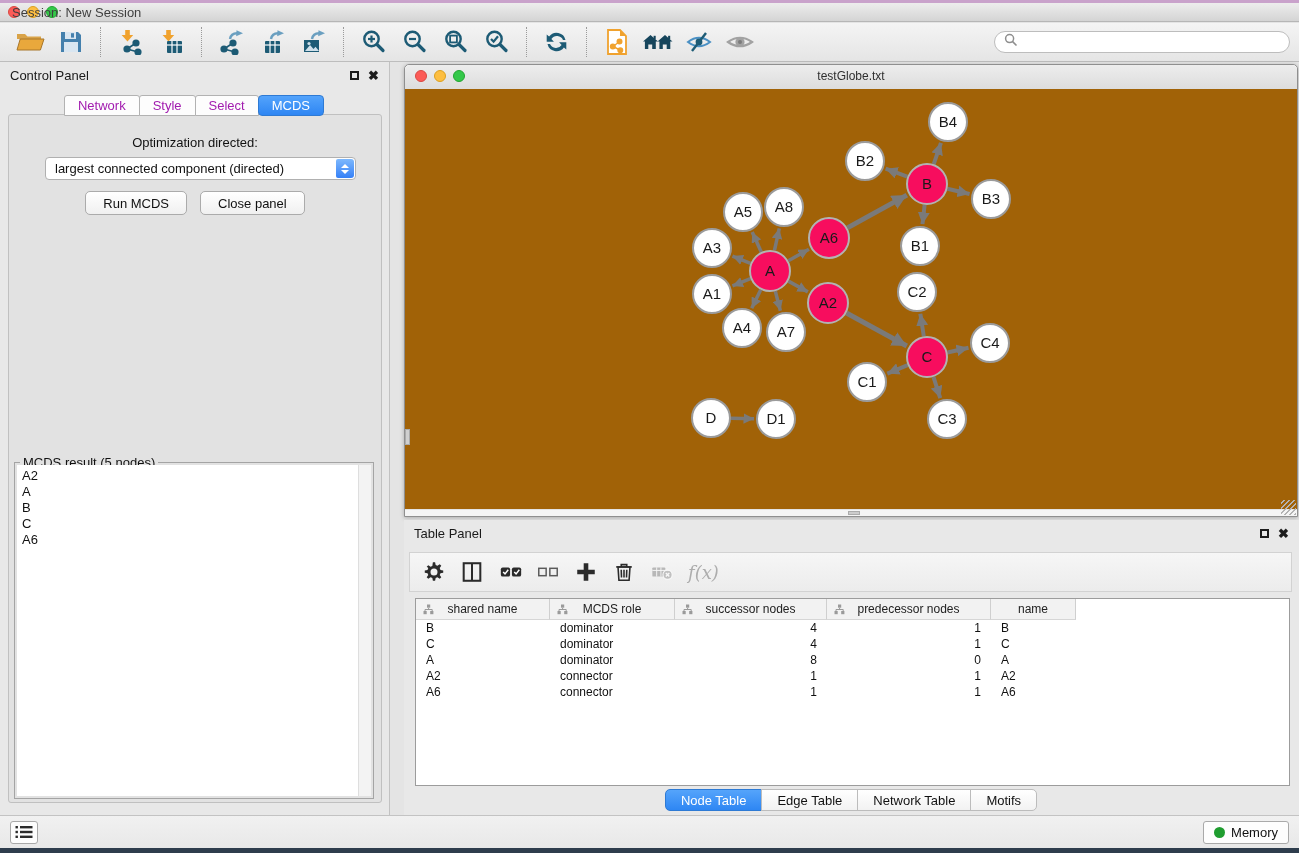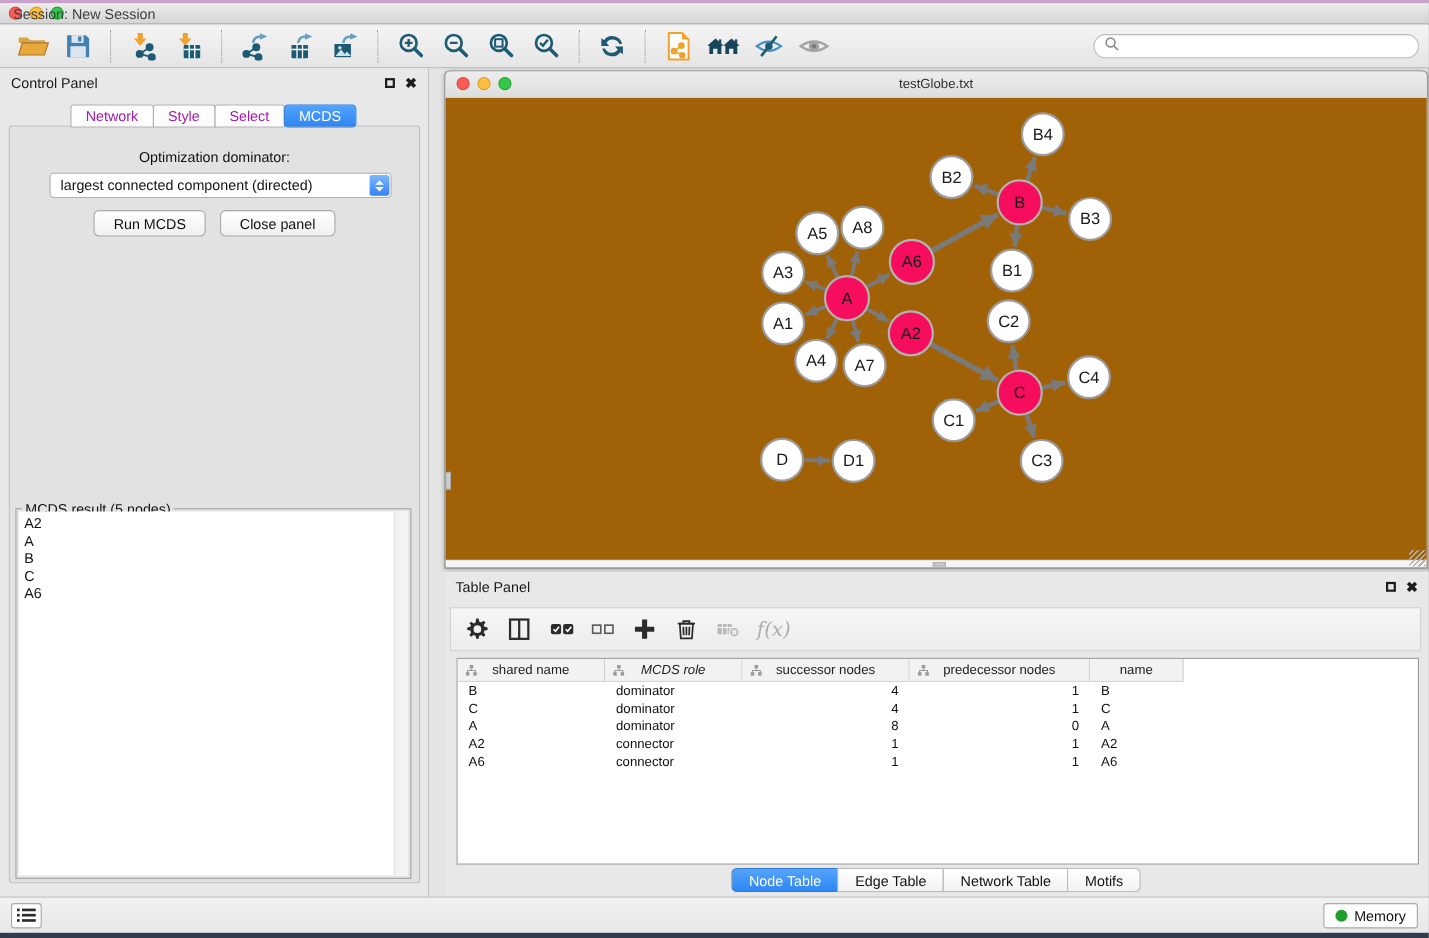--- a/index.html
+++ b/index.html
@@ -312,21 +312,21 @@
         <span class="close-x">✖</span>
       </span>
     </div>
     <div class="cp-tabs" id="cp-tabs">
         <div class="cp-tab">Network</div>
         <div class="cp-tab">Style</div>
         <div class="cp-tab">Select</div>
         <div class="cp-tab active">MCDS</div>
       </div>
     <div class="cp-body">
-      <div class="opt-label">Optimization dominator:</div>
+      <div class="opt-label">Optimization directed:</div>
       <div class="dropdown">
         <span class="dd-text">largest connected component (directed)</span>
         <span class="dd-stepper">
             <span class="tri-up"></span>
             <span class="tri-down"></span>
           </span>
       </div>
       <div class="cp-buttons">
         <button>Run MCDS</button>
         <button>Close panel</button>
@@ -506,21 +506,21 @@
             <svg class="tree" width="11" height="11" viewBox="0 0 11 11">
               <g fill="#9a9a9a">
                 <rect x="4" y="0.5" width="3.2" height="3.2"></rect>
                 <rect x="0.5" y="7" width="3.2" height="3.2"></rect>
                 <rect x="7.2" y="7" width="3.2" height="3.2"></rect>
               </g>
               <path d="M5.6 4v1.5M2 7V5.5h7.2V7" stroke="#9a9a9a" fill="none"></path>
             </svg>
             <span>shared name</span>
           </div>
-          <div class="th" style="width: 125px; font-style: italic;">
+          <div class="th" style="width: 125px;">
             <svg class="tree" width="11" height="11" viewBox="0 0 11 11">
               <g fill="#9a9a9a">
                 <rect x="4" y="0.5" width="3.2" height="3.2"></rect>
                 <rect x="0.5" y="7" width="3.2" height="3.2"></rect>
                 <rect x="7.2" y="7" width="3.2" height="3.2"></rect>
               </g>
               <path d="M5.6 4v1.5M2 7V5.5h7.2V7" stroke="#9a9a9a" fill="none"></path>
             </svg>
             <span>MCDS role</span>
           </div>

